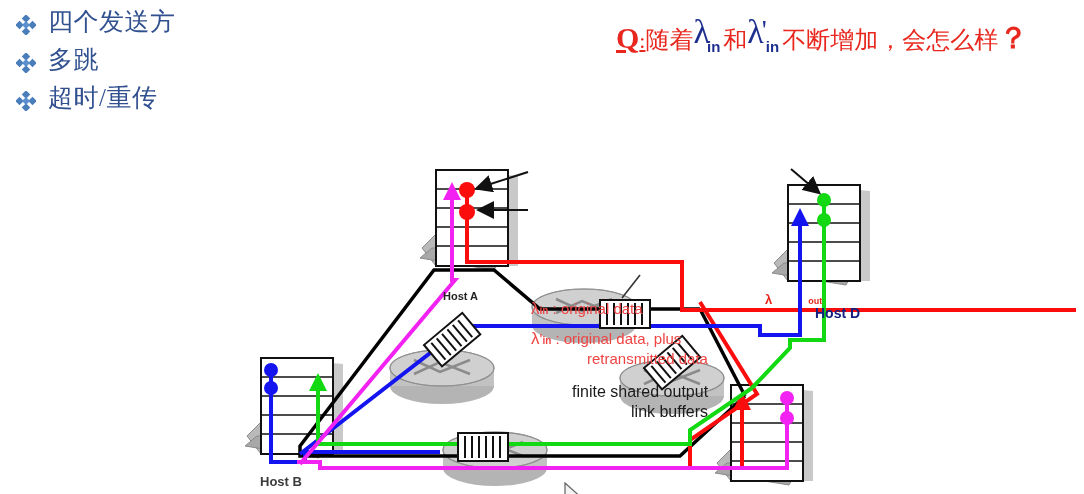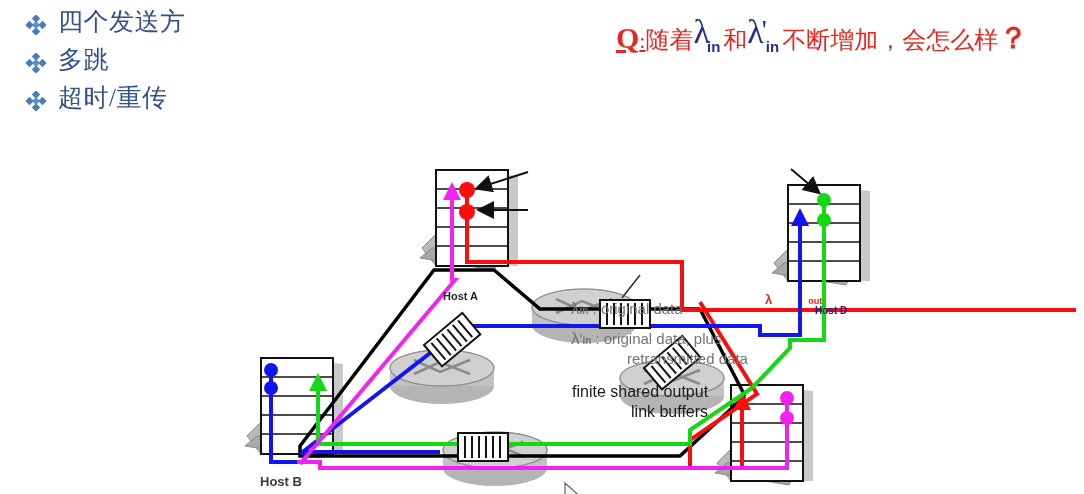--- a/index.html
+++ b/index.html
@@ -6,21 +6,21 @@
   body{
     width:1084px;height:494px;
     background:#ffffff;
     font-family:"Liberation Sans", sans-serif;
     overflow:hidden;
     position:relative;
   }
   #slide{position:relative;width:1084px;height:494px;}
 
   
-  .bullets{position:absolute;left:24px;top:6px;width:420px;}
+  .bullets{position:absolute;left:14px;top:6px;width:420px;}
   .bullet-row{display:flex;align-items:flex-start;height:38px;}
   .bullet-glyph{width:34px;flex:0 0 34px;position:relative;height:34px;}
   .bullet-glyph svg{position:absolute;left:2px;top:9px;}
   .bullet-text{
     font-family:"Liberation Serif", serif;
     font-size:25px;color:#31508f;line-height:32px;
     white-space:nowrap;letter-spacing:.5px;
   }
 
   
@@ -51,27 +51,27 @@
   
   #diagram{position:absolute;left:0;top:130px;width:1084px;height:364px;}
   #diagram svg{display:block;}
 
   .dlabel{
     position:absolute;font-family:"Liberation Sans", sans-serif;
     font-weight:bold;white-space:nowrap;
   }
   .lbl-hostA{left:443px;top:160px;font-size:11px;color:#222;}
   .lbl-hostB{left:253px;top:344px;font-size:13px;color:#3b3b3b;padding-left:7px;}
-  .lbl-hostD{left:815px;top:175px;font-size:10px;color:#13207e;}
+  .lbl-hostD{left:815px;top:175px;font-size:14px;color:#13207e;}
   .lbl-lout{left:765px;top:162px;font-size:13px;color:#e8251c;font-weight:bold;}
   .lbl-lout .s{font-size:9px;padding-left:36px;}
 
   .legend{
     position:absolute;font-family:"Liberation Sans", sans-serif;
-    color:#737373;white-space:nowrap;font-size:15px;line-height:18px;margin-left:40px;
+    color:#ef4444;white-space:nowrap;font-size:15px;line-height:18px;
   }
   .legend .lamr{font-size:17px;}
   .legend .subr{font-size:10px;font-weight:bold;}
   .lg1{left:531px;top:170px;}
   .lg2{left:531px;top:200px;}
   .lg2 .ind{display:block;padding-left:56px;}
 
   .buffertext{
     position:absolute;left:572px;top:252px;
     font-family:"Liberation Sans", sans-serif;

